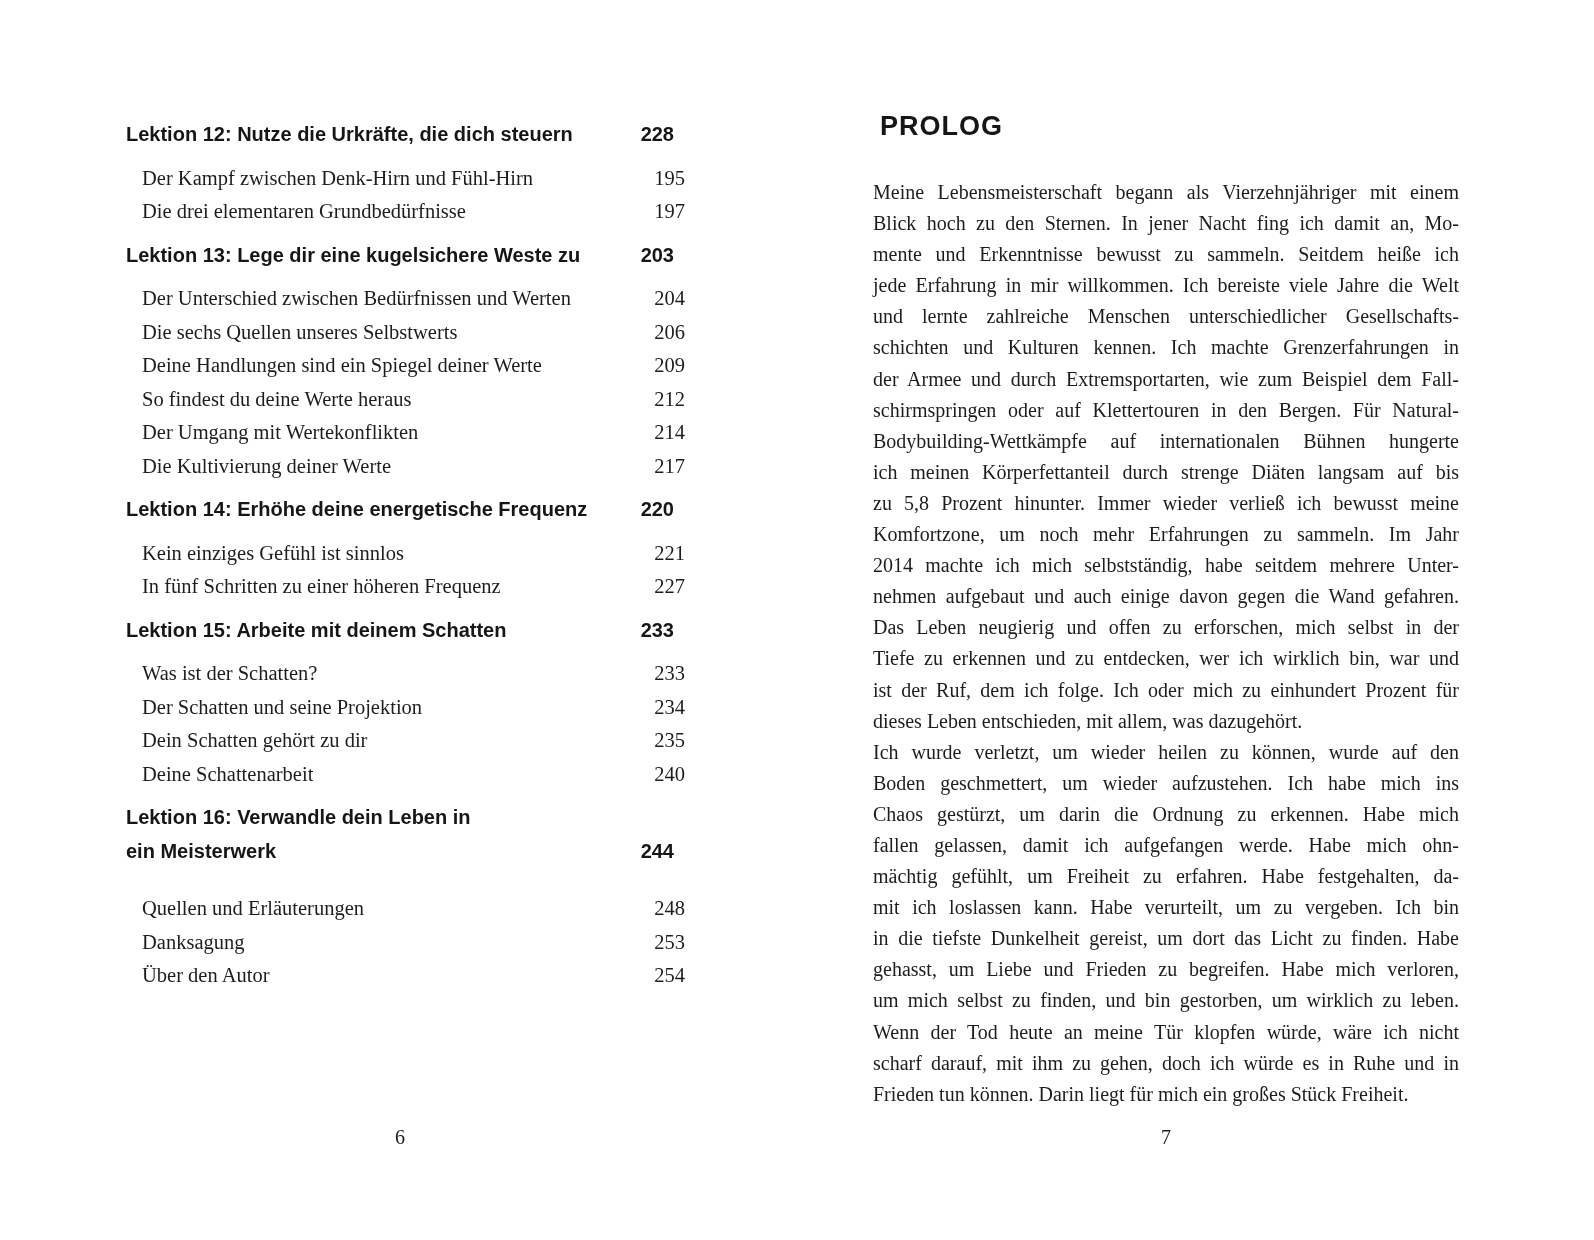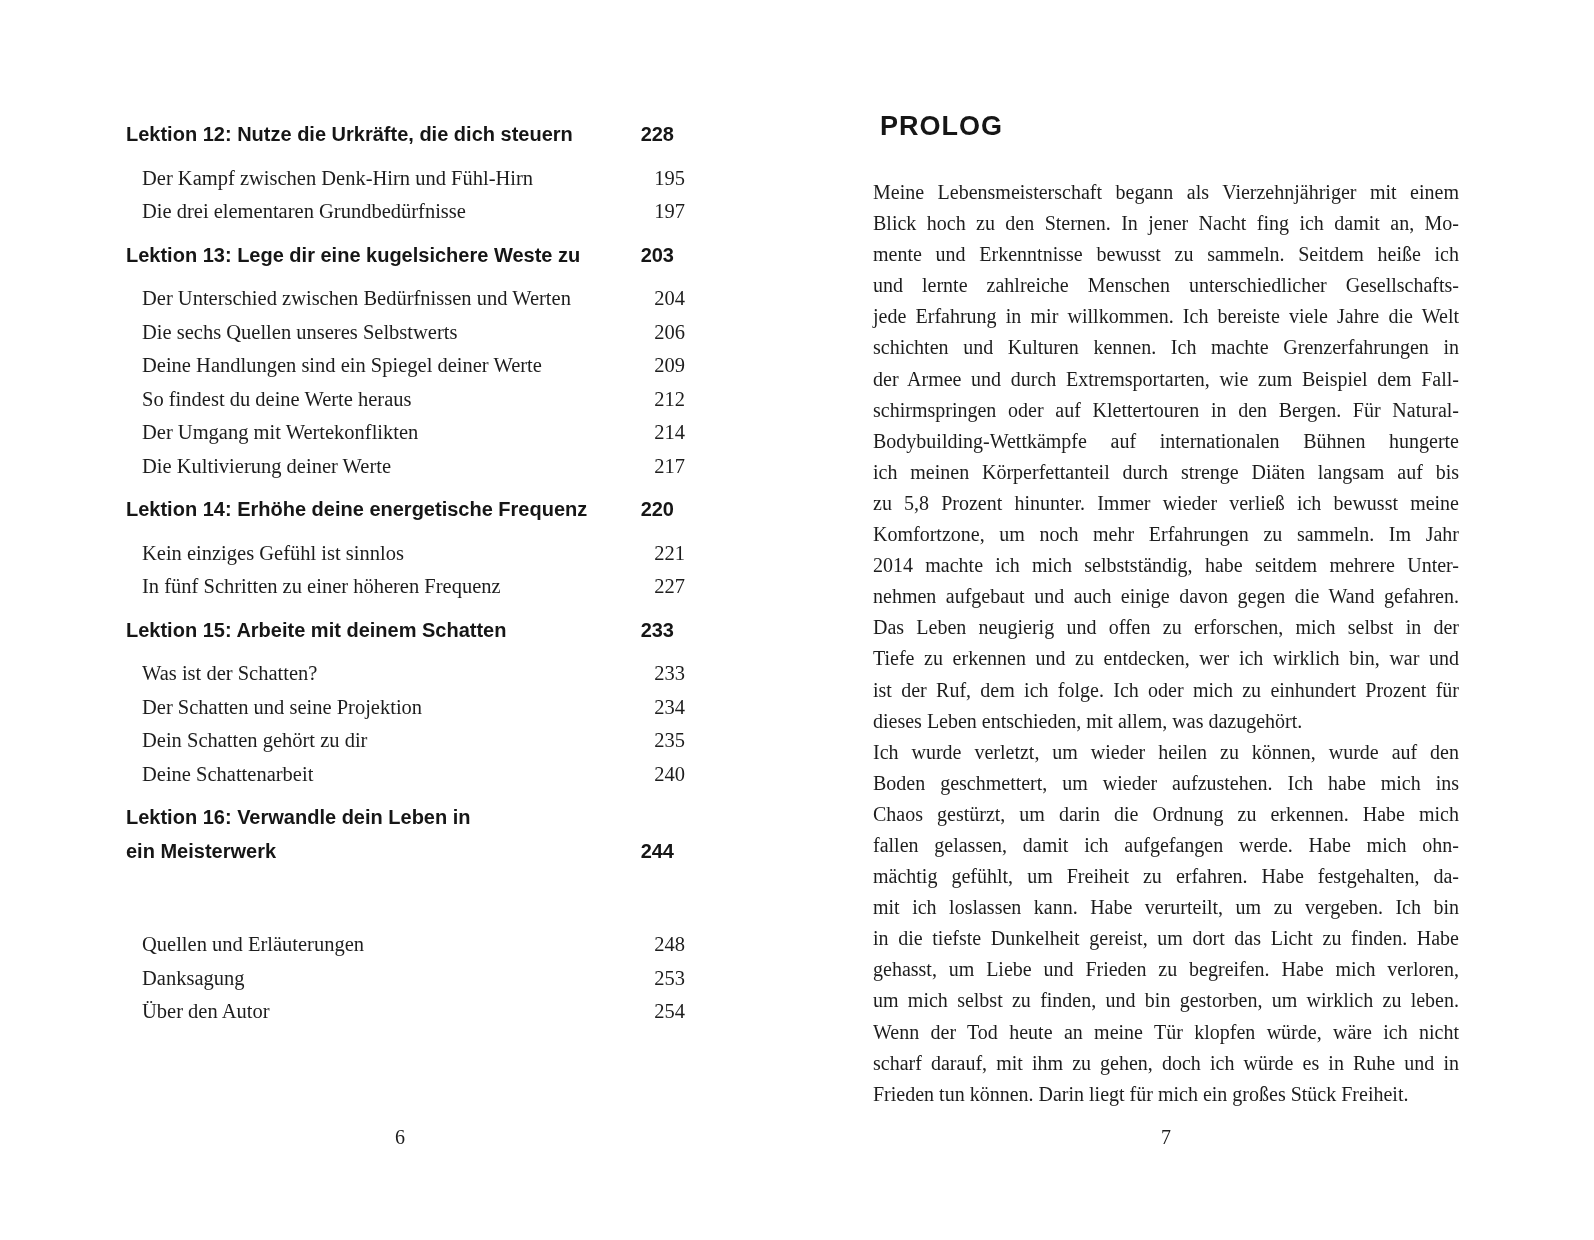--- a/index.html
+++ b/index.html
@@ -28,21 +28,21 @@
   .toc-item.entry .toc-label { padding-left: 27px; }
 
   .toc-item.heading {
     font-family: "Liberation Sans", sans-serif;
     font-weight: 700;
     font-size: 20px;
     line-height: 33.5px;
     margin: 10px 11px;
     color: #161616;
   }
-  .toc-item.gap-before { margin-top: 60px; }
+  .toc-item.gap-before { margin-top: 24px; }
 
   
   .prolog-title {
     position: absolute;
     left: 873px;
     top: 104px;
     margin: 7px;
     font-family: "Liberation Sans", sans-serif;
     font-weight: 700;
     font-size: 27px;
@@ -219,22 +219,22 @@
       </div>
     </div>
   <div class="folio folio-left">6</div>
 
   <h1 class="prolog-title">PROLOG</h1>
   <div class="body-text">
       <div class="para">
         <div class="line">Meine Lebensmeisterschaft begann als Vierzehnjähriger mit einem</div>
         <div class="line">Blick hoch zu den Sternen. In jener Nacht fing ich damit an, Mo-</div>
         <div class="line">mente und Erkenntnisse bewusst zu sammeln. Seitdem heiße ich</div>
+        <div class="line">jede Erfahrung in mir willkommen. Ich bereiste viele Jahre die Welt</div>
         <div class="line">und lernte zahlreiche Menschen unterschiedlicher Gesellschafts-</div>
-        <div class="line">jede Erfahrung in mir willkommen. Ich bereiste viele Jahre die Welt</div>
         <div class="line">schichten und Kulturen kennen. Ich machte Grenzerfahrungen in</div>
         <div class="line">der Armee und durch Extremsportarten, wie zum Beispiel dem Fall-</div>
         <div class="line">schirmspringen oder auf Klettertouren in den Bergen. Für Natural-</div>
         <div class="line">Bodybuilding-Wettkämpfe auf internationalen Bühnen hungerte</div>
         <div class="line">ich meinen Körperfettanteil durch strenge Diäten langsam auf bis</div>
         <div class="line">zu 5,8 Prozent hinunter. Immer wieder verließ ich bewusst meine</div>
         <div class="line">Komfortzone, um noch mehr Erfahrungen zu sammeln. Im Jahr</div>
         <div class="line">2014 machte ich mich selbstständig, habe seitdem mehrere Unter-</div>
         <div class="line">nehmen aufgebaut und auch einige davon gegen die Wand gefahren.</div>
         <div class="line">Das Leben neugierig und offen zu erforschen, mich selbst in der</div>

